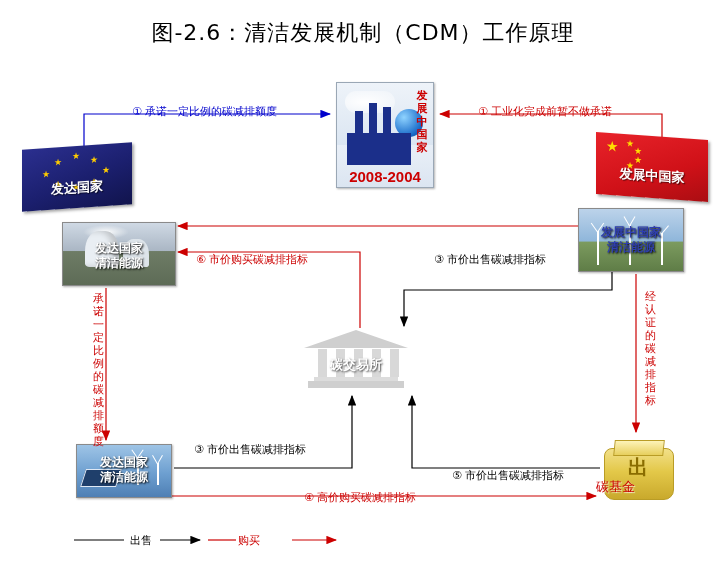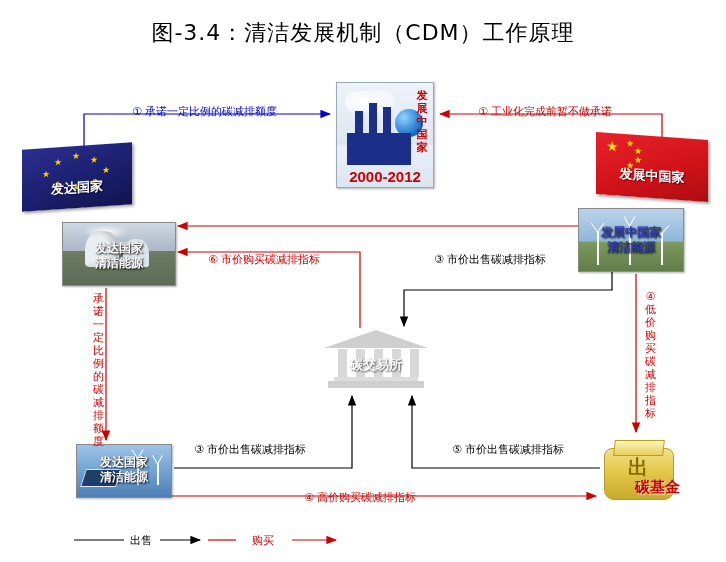--- a/index.html
+++ b/index.html
@@ -122,21 +122,21 @@
     font-size:11px;line-height:13px;color:#cc0000;font-weight:bold;text-align:center;
     word-break:break-all;
   }
   #kyoto .years{
     position:absolute;left:0;bottom:2px;width:100%;text-align:center;
     font-size:15px;font-weight:bold;color:#cc0000;
   }
 
   
   #exchange{
-    position:absolute;left:324px;top:328px;width:104px;height:64px;
+    position:absolute;left:304px;top:328px;width:104px;height:64px;
   }
   #exchange .roof{
     position:absolute;left:0;top:2px;width:0;height:0;
     border-left:52px solid transparent;border-right:52px solid transparent;
     border-bottom:18px solid #cfcfcf;
   }
   #exchange .base{position:absolute;left:4px;bottom:4px;width:96px;height:7px;background:#cfcfcf;}
   #exchange .base2{position:absolute;left:10px;bottom:11px;width:84px;height:4px;background:#dcdcdc;}
   #exchange .col{position:absolute;bottom:15px;width:9px;height:28px;background:#d8d8d8;}
   #exchange .name{
@@ -154,34 +154,34 @@
   #fund .tie{
     position:absolute;left:14px;top:4px;width:48px;height:14px;
     background:linear-gradient(180deg,#fdf3b8,#e7cf5d);
     border:1px solid #b99c26;transform:skewX(-6deg);
   }
   #fund .yuan{
     position:absolute;left:0;top:18px;width:100%;text-align:center;
     font-size:20px;font-weight:bold;color:#8a6d00;
   }
   #fund .name{
-    position:absolute;left:-4px;top:42px;width:84px;text-align:right;
-    font-size:15px;font-weight:bold;color:#cc0000;text-shadow:1px 1px 1px rgba(255,255,255,.8);
+    position:absolute;left:-4px;top:42px;width:84px;text-align:left;
+    font-size:13px;font-weight:normal;color:#cc0000;text-shadow:1px 1px 1px rgba(255,255,255,.8);
   }
 
   
   .legend{position:absolute;left:72px;top:526px;width:640px;height:26px;font-size:11px;color:#000;}
   .legend .item{position:absolute;white-space:nowrap;}
 </style>
 </head>
 <body>
 
 <div id="stage">
 
-  <div class="title">图-3.4：清洁发展机制（CDM）工作原理</div>
+  <div class="title">图-2.6：清洁发展机制（CDM）工作原理</div>
 
   <svg id="wires" viewBox="0 0 726 562">
     <defs>
       <marker id="ahBlue" markerWidth="9" markerHeight="7" refX="8" refY="3.5" orient="auto">
         <polygon points="0 0, 9 3.5, 0 7" fill="#0000cc"></polygon>
       </marker>
       <marker id="ahRed" markerWidth="9" markerHeight="7" refX="8" refY="3.5" orient="auto">
         <polygon points="0 0, 9 3.5, 0 7" fill="#cc0000"></polygon>
       </marker>
       <marker id="ahBlack" markerWidth="9" markerHeight="7" refX="8" refY="3.5" orient="auto">
@@ -242,21 +242,21 @@
 
   <div class="photo" id="kyoto">
     <div class="sky"></div>
     <div class="cloud"></div>
     <div class="globe"></div>
     <div class="stack" style="left:18px;height:22px;"></div>
     <div class="stack" style="left:32px;height:30px;"></div>
     <div class="stack" style="left:46px;height:26px;"></div>
     <div class="factory"></div>
     <div class="vtext">发展中国家</div>
-    <div class="years">2000-2012</div>
+    <div class="years">2008-2004</div>
   </div>
 
   <div class="photo" id="dev-plant">
     <div class="smoke"></div>
     <div class="tower"></div>
     <div class="tower2"></div>
     <div class="cap" style="top:18px;">发达国家</div>
     <div class="cap" style="top:33px;">清洁能源</div>
   </div>
 
@@ -300,27 +300,27 @@
 
   <div id="fund">
     <div class="bag"></div>
     <div class="tie"></div>
     <div class="yuan">出</div>
     <div class="name">碳基金</div>
   </div>
 
   <div class="lbl" style="left:132px;top:104px;">① 承诺一定比例的碳减排额度</div>
   <div class="lbl red" style="left:478px;top:104px;">① 工业化完成前暂不做承诺</div>
-  <div class="lbl red" style="left:208px;top:252px;">⑥ 市价购买碳减排指标</div>
+  <div class="lbl red" style="left:196px;top:252px;">⑥ 市价购买碳减排指标</div>
   <div class="lbl black" style="left:434px;top:252px;">③ 市价出售碳减排指标</div>
   <div class="lbl black" style="left:194px;top:442px;">③ 市价出售碳减排指标</div>
-  <div class="lbl black" style="left:452px;top:442px;">⑤ 市价出售碳减排指标</div>
+  <div class="lbl black" style="left:452px;top:468px;">⑤ 市价出售碳减排指标</div>
   <div class="lbl red" style="left:304px;top:490px;">④ 高价购买碳减排指标</div>
 
   <div class="vlbl red" style="left:92px;top:292px;">承诺一定比例的碳减排额度</div>
-  <div class="vlbl red" style="left:644px;top:290px;">④低价购买碳减排指标</div>
+  <div class="vlbl red" style="left:644px;top:290px;">经认证的碳减排指标</div>
 
   <div class="legend">
     <div class="item" style="left:58px;top:7px;">出售</div>
-    <div class="item" style="left:180px;top:7px;color:#cc0000;">购买</div>
+    <div class="item" style="left:166px;top:7px;color:#cc0000;">购买</div>
   </div>
 
 </div>
 
 </body></html>

